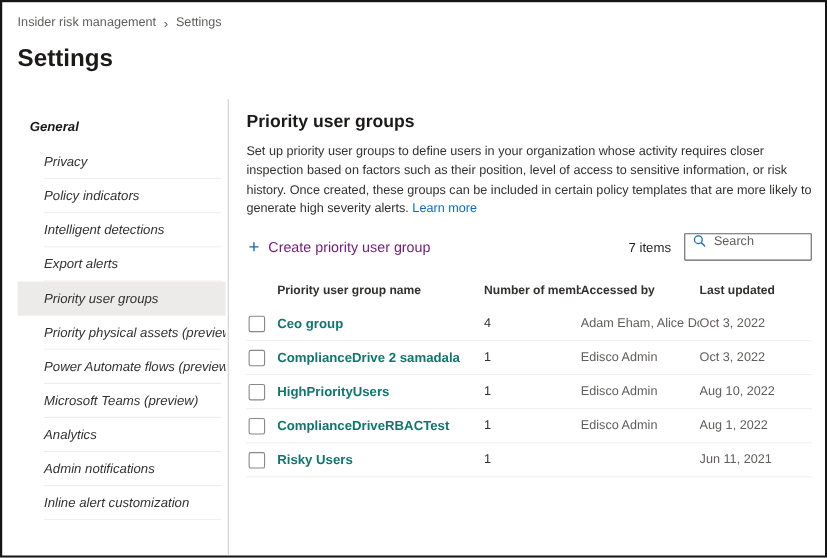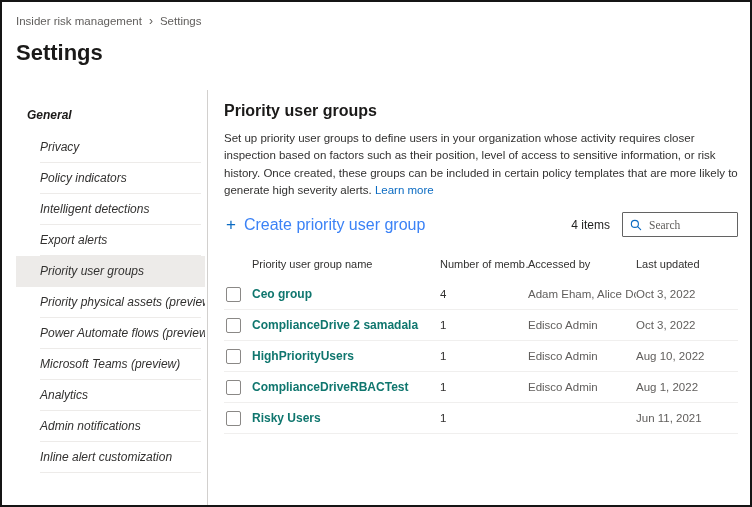--- a/index.html
+++ b/index.html
@@ -19,30 +19,30 @@
   .nav-item::after{content:"";position:absolute;left:24px;right:4px;bottom:0;height:1px;background:#edebe9;}
   .nav-item.selected{background:#edebe9;}
   .nav-item.selected::after{background:transparent;}
   .main{flex:1;padding:12px 12px 0 16px;min-width:0;}
   .main-heading{margin:0;font-size:16px;font-weight:700;color:#1b1a19;}
   .desc{margin:10px 0 0 0;font-size:11.5px;line-height:1.5;color:#323130;max-width:522px;}
   .link{color:#0b6bc2;cursor:pointer;text-decoration:none;}
   .toolbar{display:flex;align-items:center;margin-top:13px;padding-left:2px;}
   .create-btn{display:flex;align-items:center;gap:8px;cursor:pointer;}
   .plus-icon{color:#0b6bc2;font-size:17px;line-height:1;font-weight:400;}
-  .create-label{font-size:16px;color:#3b82f6;}
+  .create-label{font-size:13px;color:#701a75;}
   .items-count{margin-left:auto;font-size:12px;color:#201f1e;padding-right:12px;}
-  .searchbox{width:116px;height:25px;border:1px solid #636363;border-radius:1px;display:flex;align-items:center;padding:0 4px 0 7px;background:#fff;font-family:Liberation Serif, serif;}
+  .searchbox{width:116px;height:25px;border:1px solid #636363;border-radius:1px;display:flex;align-items:flex-start;padding:0 4px 0 7px;background:#fff;}
   .search-icon{flex-shrink:0;display:flex;align-items:center;margin-right:5px;}
   .searchbox input{border:0;outline:0;flex:1;min-width:0;font-size:11.5px;font-family:inherit;color:#323130;background:transparent;}
   .searchbox input::placeholder{color:#605e5c;}
   .table{margin-top:12px;}
   .trow{display:grid;grid-template-columns:28px 188px 88px 108px 1fr;align-items:center;}
   .thead{height:30px;}
-  .th{font-size:11px;font-weight:400;color:#323130;cursor:pointer;white-space:nowrap;overflow:hidden;}
+  .th{font-size:11px;font-weight:700;color:#323130;cursor:pointer;white-space:nowrap;overflow:hidden;}
   .tbody .trow{height:31px;border-bottom:1px solid #f0efee;}
   .checkbox{display:inline-block;width:15px;height:15px;border:1px solid #8a8886;border-radius:2px;background:#fff;margin-left:2px;cursor:pointer;}
   .cell-name{font-size:12px;font-weight:700;color:#0f766e;white-space:nowrap;overflow:hidden;}
   .cell{font-size:11.5px;color:#605e5c;white-space:nowrap;overflow:hidden;}
   .cell-members{color:#323130;}
 </style>
 </head>
 <body>
 
 <div class="frame">
@@ -78,21 +78,21 @@
     <main class="main">
       <h2 class="main-heading">Priority user groups</h2>
       <p class="desc"><span>Set up priority user groups to define users in your organization whose activity requires closer inspection based on factors such as their position, level of access to sensitive information, or risk history. Once created, these groups can be included in certain policy templates that are more likely to generate high severity alerts.</span>
         <a class="link">Learn more</a></p>
 
       <div class="toolbar">
         <div class="create-btn">
           <span class="plus-icon">+</span>
           <span class="create-label">Create priority user group</span>
         </div>
-        <span class="items-count">4 items</span>
+        <span class="items-count">7 items</span>
         <div class="searchbox">
           <span class="search-icon">
             <svg width="12" height="12" viewBox="0 0 16 16" fill="none">
               <circle cx="6.5" cy="6.5" r="4.7" stroke="#0b6bc2" stroke-width="1.5"></circle>
               <line x1="10.2" y1="10.2" x2="14.2" y2="14.2" stroke="#0b6bc2" stroke-width="1.5" stroke-linecap="round"></line>
             </svg>
           </span>
           <input type="text" placeholder="Search" style="">
         </div>
       </div>

